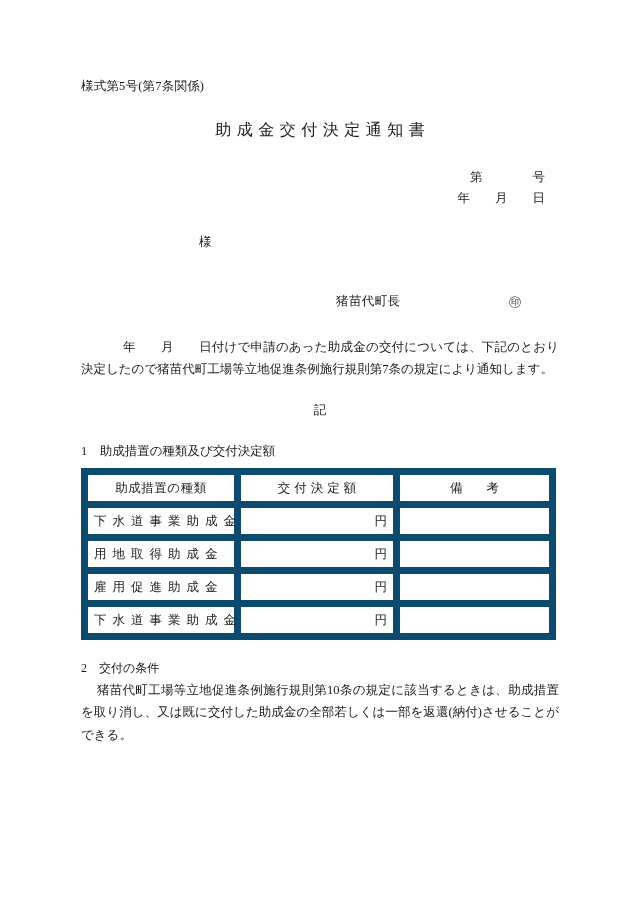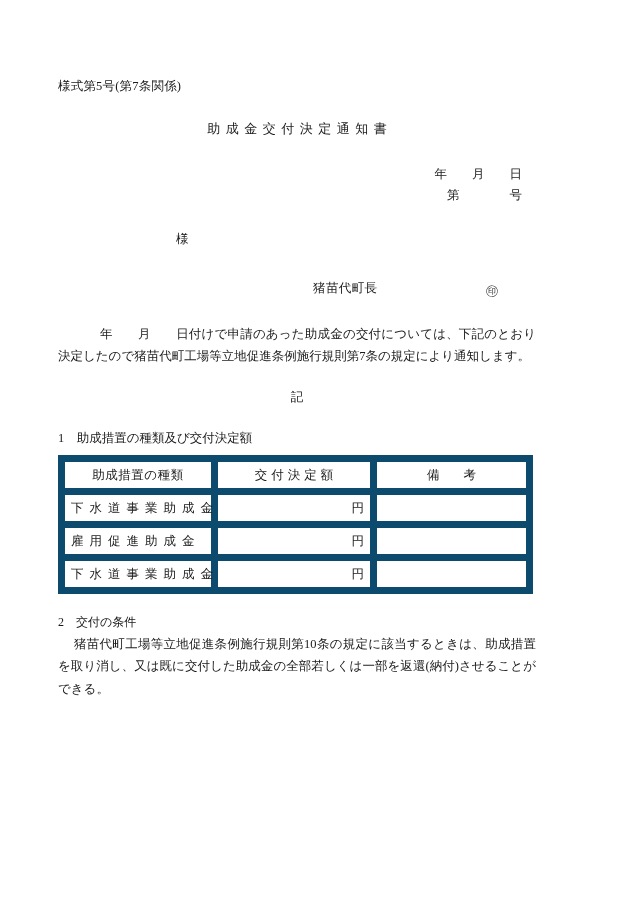--- a/index.html
+++ b/index.html
@@ -15,34 +15,34 @@
   #page {
     position: relative;
     width: 630px;
     height: 916px;
     background: #ffffff;
     overflow: hidden;
     box-sizing: border-box;
   }
   .doc {
     position: absolute;
-    left: 58px;
+    left: 81px;
     top: 78px;
     width: 478px;
   }
   .form-no {
     font-size: 12.5px;
     letter-spacing: 0.2px;
     line-height: 1.4;
     white-space: nowrap;
   }
   .title {
     margin-top: 24px;
     text-align: center;
-    font-size: 13px;
+    font-size: 16px;
     letter-spacing: 5.5px;
     text-indent: 5.5px;
     white-space: nowrap;
   }
   .meta-block {
     margin-top: 26px;
     text-align: right;
     font-size: 12.5px;
     line-height: 1.72;
   }
@@ -51,23 +51,23 @@
     display: block;
     padding-right: 14px;
   }
   .recipient {
     margin-top: 24px;
     padding-left: 118px;
     font-size: 12.5px;
     white-space: nowrap;
   }
   .issuer-row {
-    margin-top: 32px;
+    margin-top: 42px;
     display: flex;
-    align-items: flex-end;
+    align-items: center;
     font-size: 12.5px;
   }
   .issuer-name {
     margin-left: 255px;
     white-space: nowrap;
     letter-spacing: 0.4px;
   }
   .seal {
     margin-left: 108px;
     font-size: 13px;
@@ -156,22 +156,22 @@
 <body>
 
 <div id="page">
   <div class="doc">
 
     <div class="form-no">様式第5号(第7条関係)</div>
 
     <div class="title">助成金交付決定通知書</div>
 
     <div class="meta-block">
+      <span class="meta-line">第　　　　号</span>
       <span class="meta-line">年　　月　　日</span>
-      <span class="meta-line">第　　　　号</span>
     </div>
 
     <div class="recipient">様</div>
 
     <div class="issuer-row">
       <span class="issuer-name">猪苗代町長</span>
       <span class="seal">㊞</span>
     </div>
 
     <div class="body-para">年　　月　　日付けで申請のあった助成金の交付については、下記のとおり決定したので猪苗代町工場等立地促進条例施行規則第7条の規定により通知します。</div>
@@ -191,20 +191,25 @@
           <td class="th-kind">助成措置の種類</td>
           <td class="th-amt">交付決定額</td>
           <td class="th-note">備考</td>
         </tr>
         <tr>
           <td class="kind-cell">下水道事業助成金</td>
           <td class="amt-cell">円</td>
           <td class="note-cell"></td>
         </tr>
         <tr>
+          <td class="kind-cell">用地取得助成金</td>
+          <td class="amt-cell">円</td>
+          <td class="note-cell"></td>
+        </tr>
+        <tr>
           <td class="kind-cell">雇用促進助成金</td>
           <td class="amt-cell">円</td>
           <td class="note-cell"></td>
         </tr>
         <tr>
           <td class="kind-cell">下水道事業助成金</td>
           <td class="amt-cell">円</td>
           <td class="note-cell"></td>
         </tr>
       </tbody>

